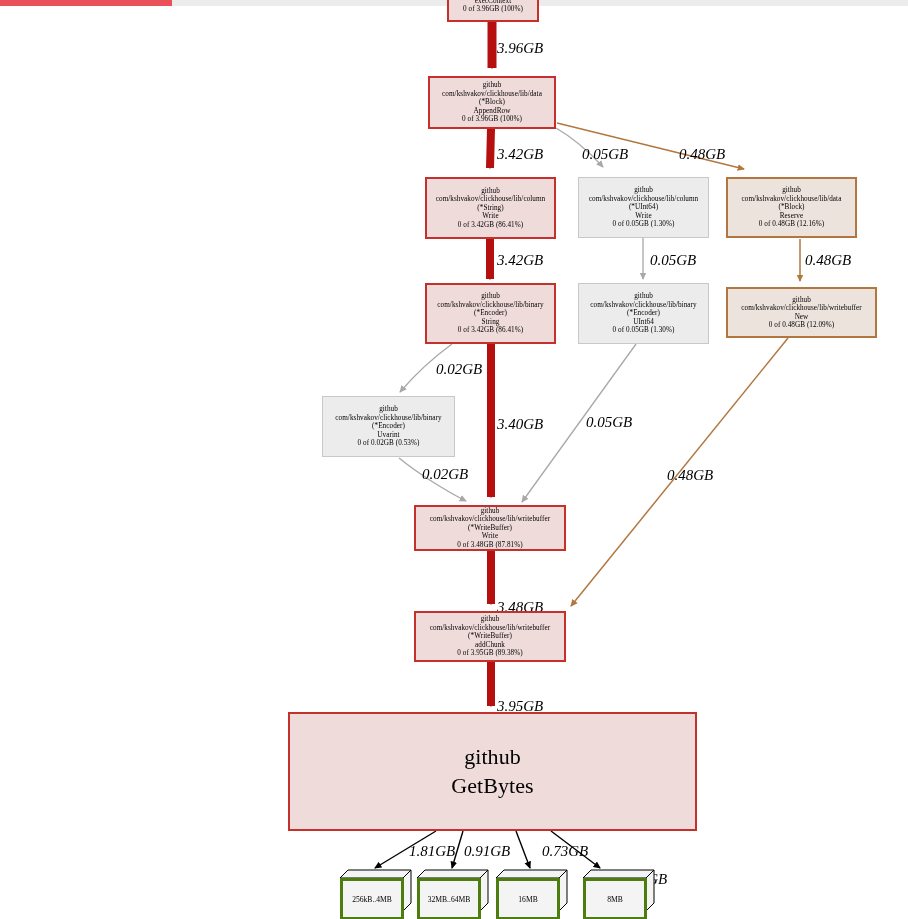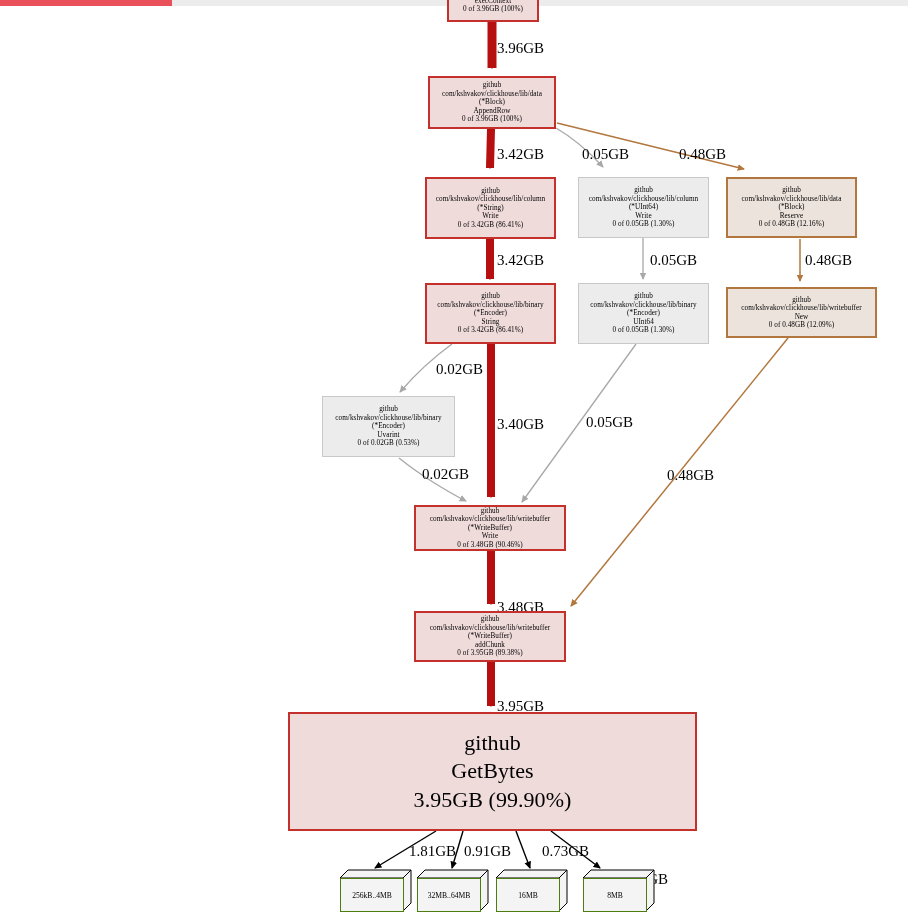--- a/index.html
+++ b/index.html
@@ -87,35 +87,36 @@
     font-size: 7.2px;
   }
 
   
   .elabel {
     position: absolute;
     font-family: "Liberation Serif", "DejaVu Serif", serif;
     font-size: 15px;
     color: #000000;
     white-space: nowrap;
+    font-style: italic;
   }
 
   
   .leaf3d {
     position: absolute;
     width: 72px;
     height: 42px;
   }
   .leaf3d .face {
     position: absolute;
     left: 0; top: 8px;
     width: 64px;
-    height: 34px;
+    height: 42px;
     box-sizing: border-box;
-    border: 1px solid #4d7c0f;
+    border: 3px solid #4d7c0f;
     background: #f4f4f4;
     display: flex;
     align-items: center;
     justify-content: center;
     font-size: 7.6px;
     color: #000000;
     white-space: nowrap;
   }
   .leaf3d svg { position: absolute; left: 0; top: 0; overflow: visible; }
 </style>
@@ -263,35 +264,34 @@
     <span class="ln">(*Encoder)</span>
     <span class="ln">Uvarint</span>
     <span class="ln">0 of 0.02GB (0.53%)</span>
   </div>
 
   <div class="node hot" style="left:414px; top:505px; width:152px; height:46px;">
     <span class="ln">github</span>
     <span class="ln">com/kshvakov/clickhouse/lib/writebuffer</span>
     <span class="ln">(*WriteBuffer)</span>
     <span class="ln">Write</span>
-    <span class="ln">0 of 3.48GB (90.46%)</span>
+    <span class="ln">0 of 3.48GB (87.81%)</span>
   </div>
 
   <div class="node hot" style="left:414px; top:611px; width:152px; height:51px;">
     <span class="ln">github</span>
     <span class="ln">com/kshvakov/clickhouse/lib/writebuffer</span>
     <span class="ln">(*WriteBuffer)</span>
     <span class="ln">addChunk</span>
     <span class="ln">0 of 3.95GB (89.38%)</span>
   </div>
 
   <div class="node hot" id="node-leakypool" style="left:288px; top:712px; width:409px; height:119px;">
     <span class="ln">github</span>
     <span class="ln">GetBytes</span>
-    <span class="ln">3.95GB (99.90%)</span>
   </div>
 
   <div class="leaf3d" style="left:340px; top:870px;">
     <svg width="72" height="42">
       <path d="M0,8 L8,0 L71,0 L71,33 L63,41 L63,8 z" fill="#f4f4f4" stroke="#000000" stroke-width="1"></path>
       <path d="M63,8 L71,0" stroke="#000000" stroke-width="1"></path>
     </svg>
     <div class="face">256kB..4MB</div>
   </div>
 

